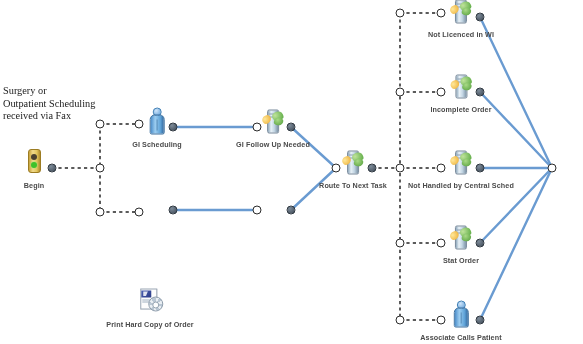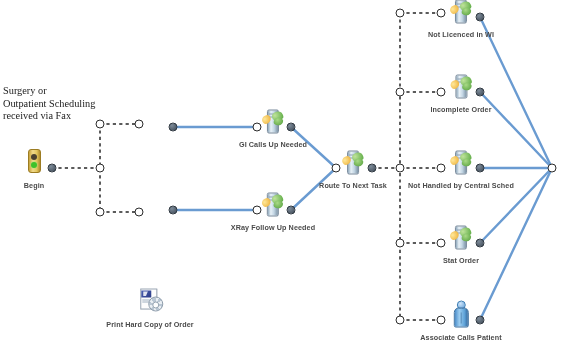--- a/index.html
+++ b/index.html
@@ -157,45 +157,44 @@
   <div class="node" style="left:34px;top:168px">
     <div class="glyph">
       <div class="tl">
           <div class="bulb"></div>
           <div class="bulb green"></div>
         </div>
     </div>
     <div class="cap">Begin</div>
   </div>
 
+  <div class="node" style="left:157px;top:127px">
+    <div class="glyph">
+      <div class="person">
+          <div class="head"></div>
+          <div class="body"></div>
+          <div class="slit"></div>
+        </div>
+    </div>
+    <div class="cap">GI Scheduling</div>
+  </div>
 
   <div class="node" style="left:273px;top:127px">
     <div class="glyph">
       <div class="svc">
           <div class="tower"></div>
           <div class="ly"></div>
           <div class="lg"></div>
           <div class="lg2"></div>
         </div>
     </div>
-    <div class="cap">GI Calls Up Needed</div>
-  </div>
-
-
-  <div class="node" style="left:273px;top:210px">
-    <div class="glyph">
-      <div class="svc">
-          <div class="tower"></div>
-          <div class="ly"></div>
-          <div class="lg"></div>
-          <div class="lg2"></div>
-        </div>
-    </div>
-    <div class="cap">XRay Follow Up Needed</div>
-  </div>
+    <div class="cap">GI Follow Up Needed</div>
+  </div>
+
+
 
   <div class="node" style="left:353px;top:168px">
     <div class="glyph">
       <div class="svc">
           <div class="tower"></div>
           <div class="ly"></div>
           <div class="lg"></div>
           <div class="lg2"></div>
         </div>
     </div>

